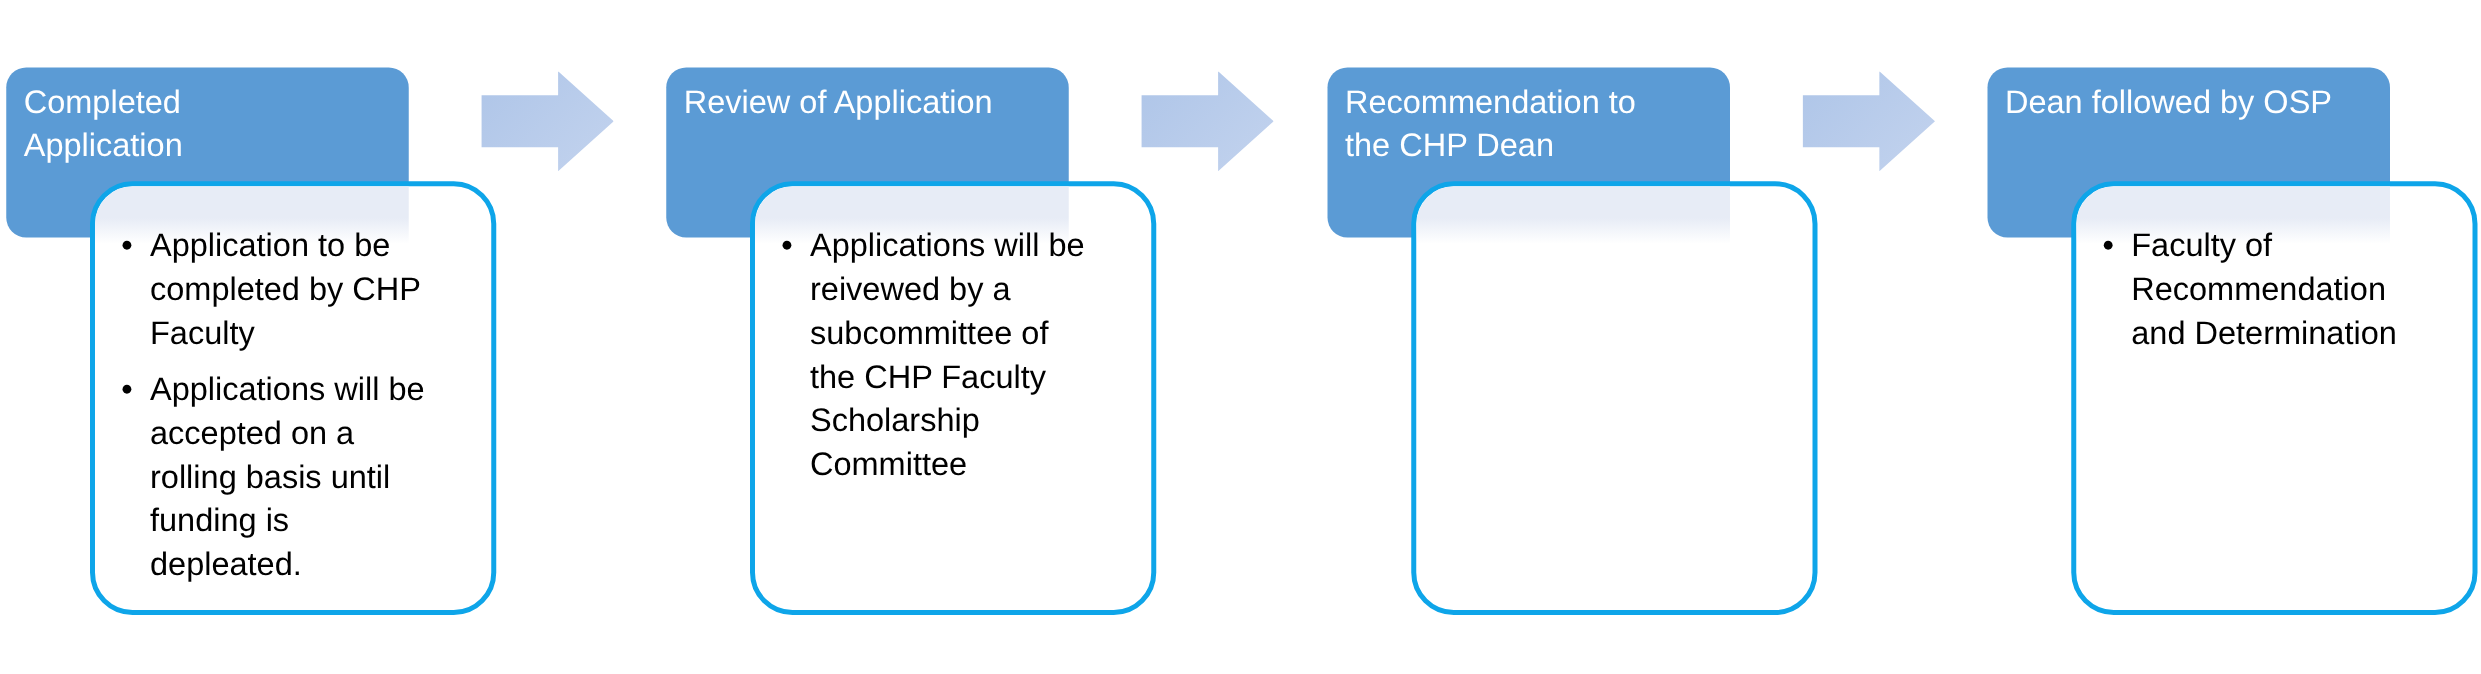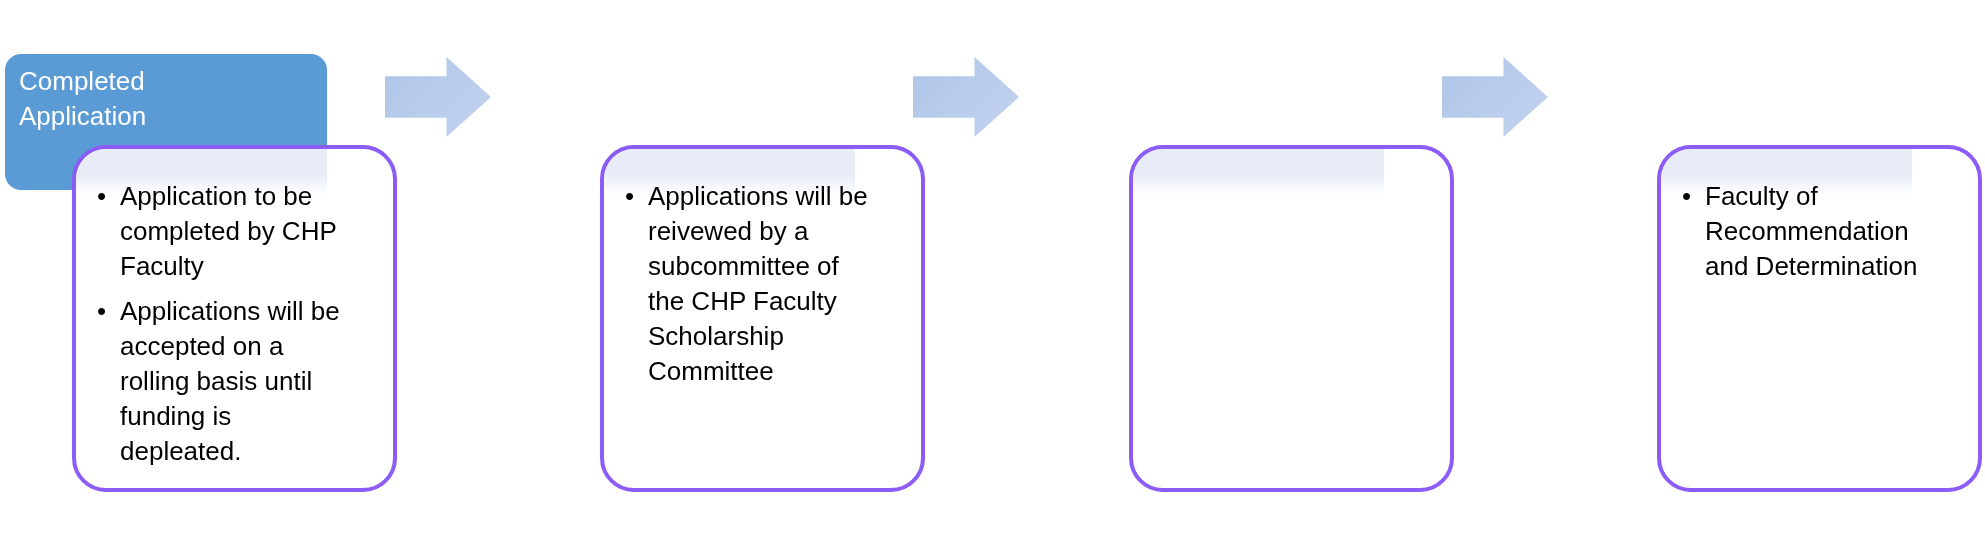--- a/index.html
+++ b/index.html
@@ -27,21 +27,21 @@
     padding:10px 14px;
     white-space:pre-line;
     z-index:1;
   }
 
   .body-box {
     position:absolute; left:67px; top:145px;
     width:325px; height:347px;
     box-sizing:border-box;
     background:#ffffff;
-    border:4px solid #8b5cf6;
+    border:4px solid #0ea5e9;
     border-radius:34px;
     z-index:2;
     overflow:hidden;
   }
   .tint {
     position:absolute; left:0; top:0;
     width:251px; height:46px;
     background:linear-gradient(to bottom, #E7ECF6 55%, rgba(231,236,246,0) 100%);
     border-top-left-radius:30px;
   }
@@ -81,42 +81,46 @@
 accepted on a
 rolling basis until
 funding is
 depleated.</li>
       </ul>
     </div>
     <div class="arrow"></div>
   </div>
 
   <div class="step c1">
+    <div class="hdr">Review of Application</div>
     <div class="body-box">
       <div class="tint"></div>
       <ul class="bullets">
         <li>Applications will be
 reivewed by a
 subcommittee of
 the CHP Faculty
 Scholarship
 Committee</li>
       </ul>
     </div>
     <div class="arrow"></div>
   </div>
 
   <div class="step c2">
+    <div class="hdr">Recommendation to
+the CHP Dean</div>
     <div class="body-box">
       <div class="tint"></div>
     </div>
     <div class="arrow"></div>
   </div>
 
   <div class="step c3">
+    <div class="hdr">Dean followed by OSP</div>
     <div class="body-box">
       <div class="tint"></div>
       <ul class="bullets">
         <li>Faculty of
 Recommendation
 and Determination</li>
       </ul>
     </div>
   </div>
 

